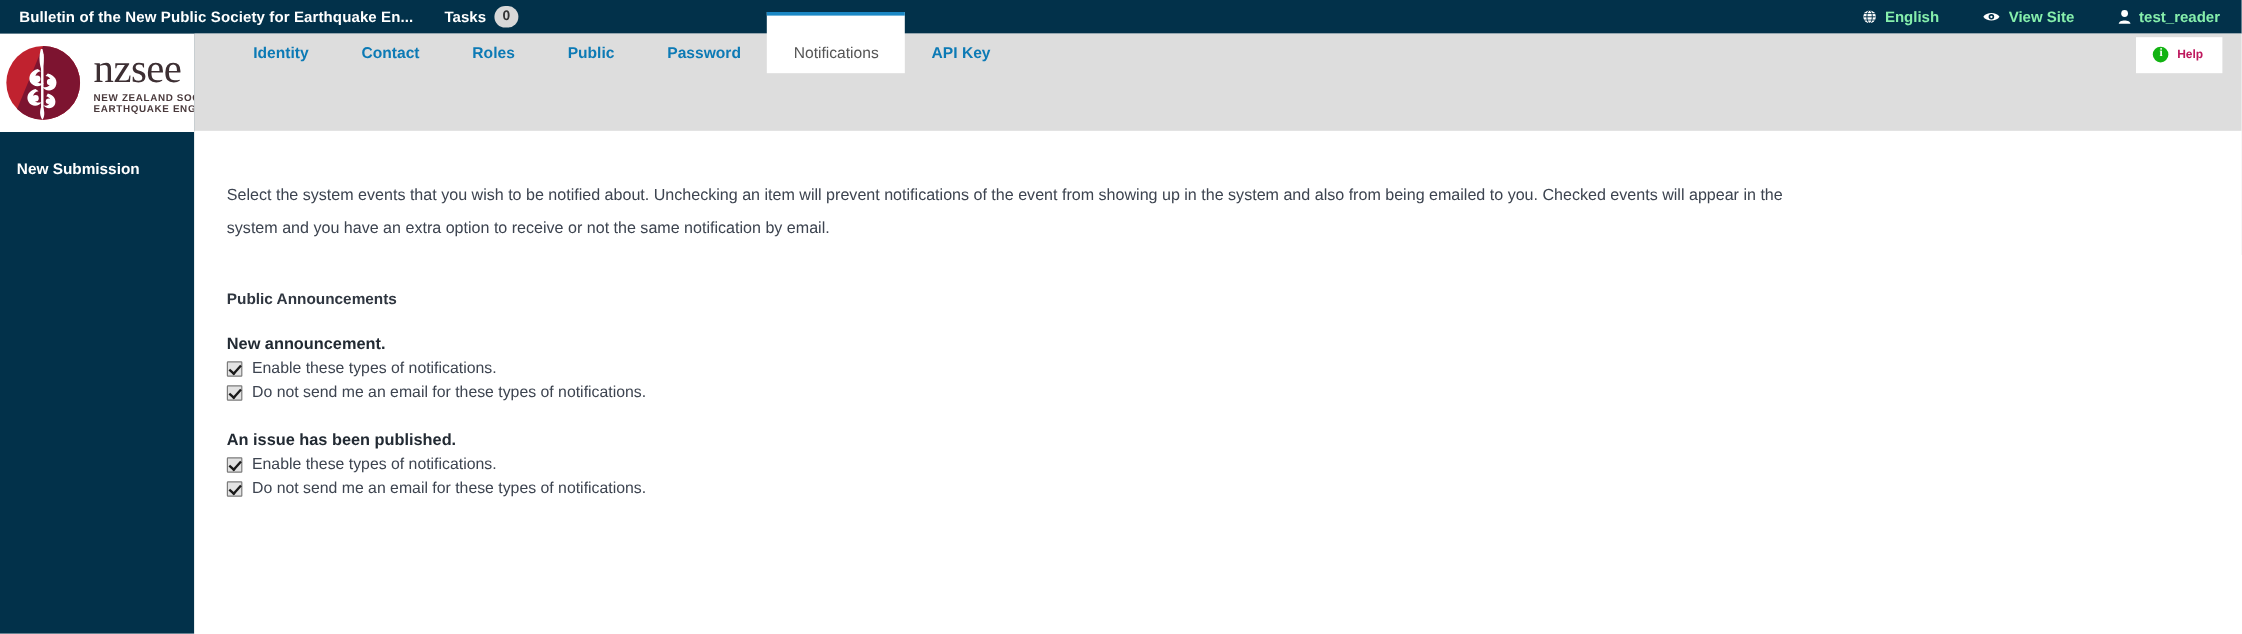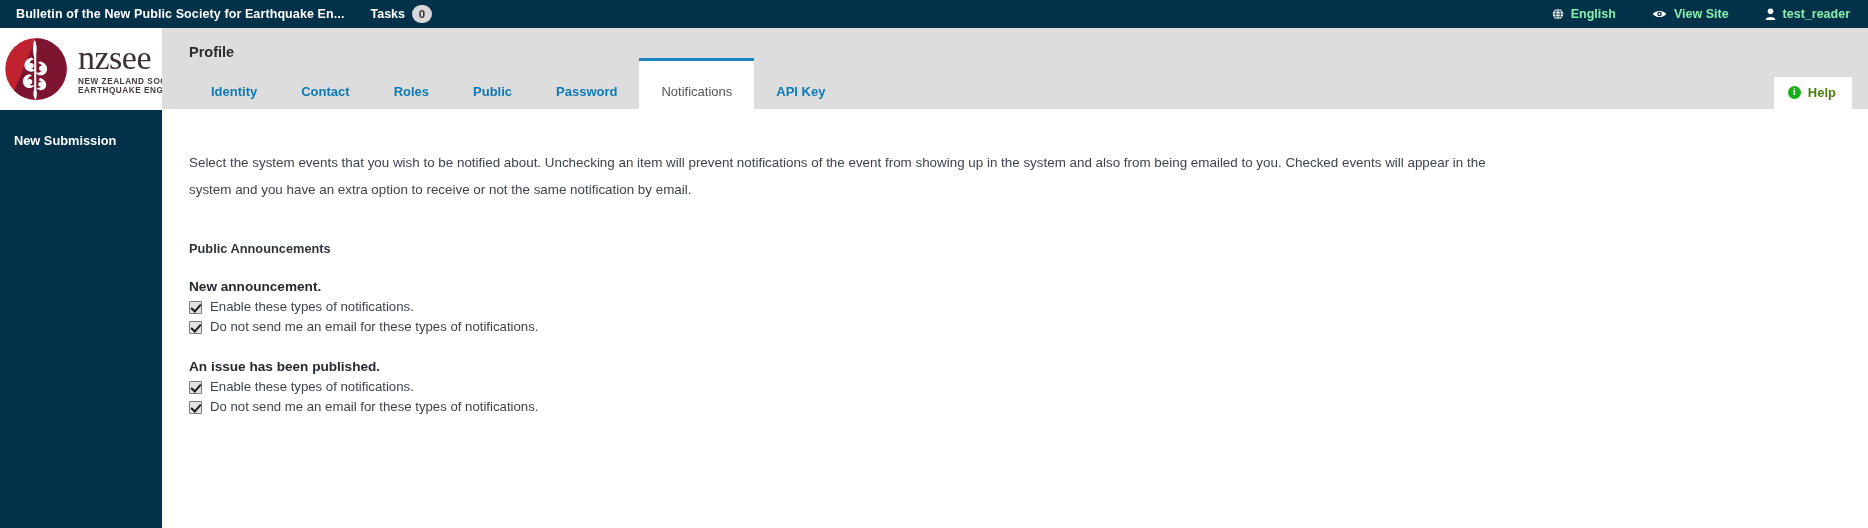--- a/index.html
+++ b/index.html
@@ -132,21 +132,21 @@
   
   #help-btn {
     position: absolute;
     right: 16px; bottom: 0;
     background: #ffffff;
     padding: 8px 16px 9px 14px;
     display: flex; align-items: center; gap: 7px;
     cursor: pointer;
     z-index: 5;
   }
-  #help-label { color: #4d7c0f; font-size: 13px; font-weight: bold; }
+  #help-label { color: #be185d; font-size: 10px; font-weight: bold; }
   .info-icon {
     width: 13px; height: 13px; border-radius: 50%;
     background: #12b312;
     display: flex; align-items: center; justify-content: center;
     color: #ffffff; font-size: 9.5px; font-weight: bold;
     font-family: "Liberation Serif", serif;
     line-height: 1;
   }
 
   
@@ -283,23 +283,20 @@
   </div>
 
   <div class="nav-item" style="margin-top:101px;">
     <span>New Submission</span>
   </div>
 
 </div>
 
 <div id="main">
 
-  <div id="page-header">
-    <div id="page-title">Profile</div>
-  </div>
 
   <div id="tabs">
     <div class="tab"><span>Identity</span></div>
     <div class="tab"><span>Contact</span></div>
     <div class="tab"><span>Roles</span></div>
     <div class="tab"><span>Public</span></div>
     <div class="tab"><span>Password</span></div>
     <div class="tab active"><span>Notifications</span></div>
     <div class="tab"><span>API Key</span></div>
 

